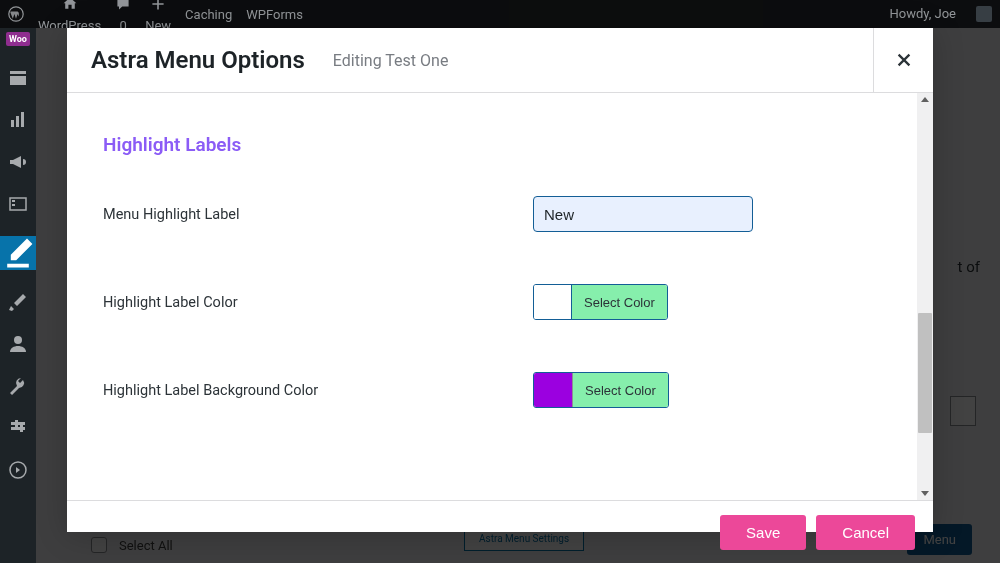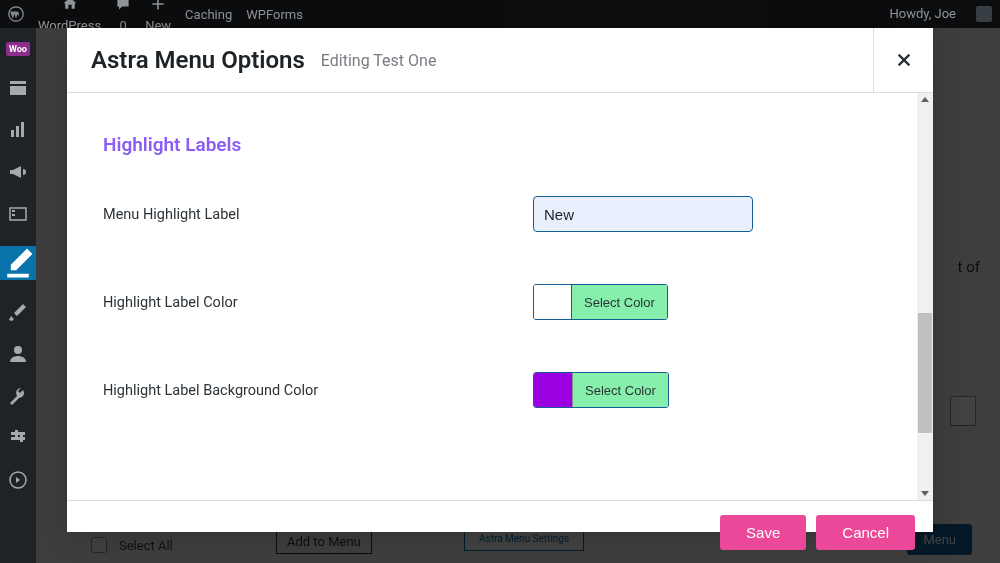--- a/index.html
+++ b/index.html
@@ -33,21 +33,21 @@
     
     .admin-sidebar {
       position: absolute;
       top: 28px;
       left: 0;
       width: 36px;
       bottom: 0;
       background: #1d2327;
       display: flex;
       flex-direction: column;
-      padding-top: 14px;
+      padding-top: 4px;
       gap: 22px;
       align-items: center;
     }
     .sb-icon { width: 20px; height: 20px; color: #a7aaad; display: flex; align-items: center; justify-content: center; }
     .sb-icon.woo { background: #8f2d8f; width: 24px; height: 14px; color: #fff; font-size: 9px; font-weight: 700; border-radius: 2px; }
     .sb-icon.active { color: #fff; background: #0773aa; width: 36px; height: 34px; }
 
     
     .page-bg {
       position: absolute;
@@ -80,21 +80,21 @@
       box-shadow: 0 3px 30px rgba(0,0,0,0.2);
     }
 
     .modal-header {
       display: flex;
       align-items: center;
       padding: 18px 24px;
       position: relative;
       border-bottom: 1px solid #dcdcde;
     }
-    .modal-title { font-size: 24px; font-weight: 600; color: #1d2327; margin-right: 16px; }
+    .modal-title { font-size: 24px; font-weight: 600; color: #1d2327; margin-right: 28px; }
     .modal-subtitle { font-size: 16px; color: #787c82; }
     .modal-close {
       position: absolute;
       top: 0; right: 0; bottom: 0;
       width: 60px;
       border-left: 1px solid #dcdcde;
       display: flex; align-items: center; justify-content: center;
       cursor: pointer; color: #2c3338;
     }
     .modal-close svg { width: 18px; height: 18px; }
@@ -291,21 +291,20 @@
     </div>
 </div>
 
 <div class="page-bg">
   <div class="bg-right-of">t of</div>
   <div class="bg-cardish"></div>
   <div class="bg-select-all">
     <span class="cb"></span>
     <span>Select All</span>
   </div>
-  <div class="bg-add-menu">Add to Menu</div>
   <div class="bg-menu-sett">Astra Menu Settings</div>
   <div class="bg-save-menu">Menu</div>
   <div class="overlay-dark"></div>
 </div>
 
 <div class="modal">
   <div class="modal-header">
     <div class="modal-title">Astra Menu Options</div>
     <div class="modal-subtitle">Editing Test One</div>
     <div class="modal-close">

